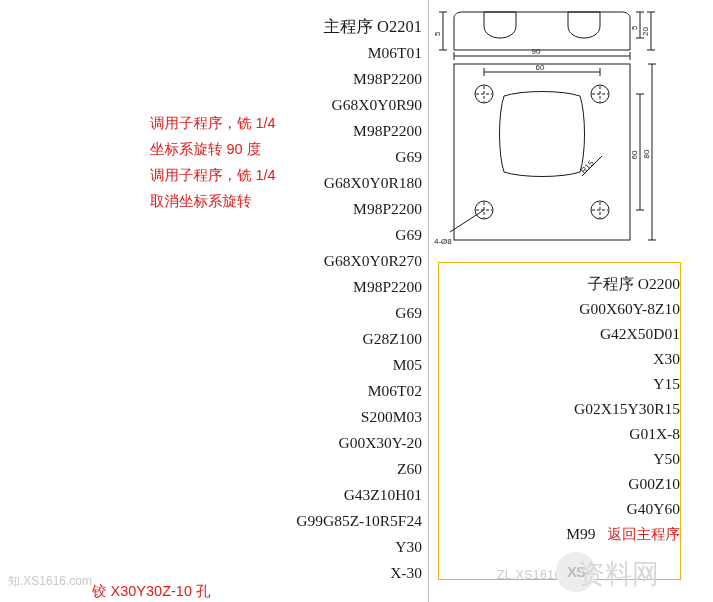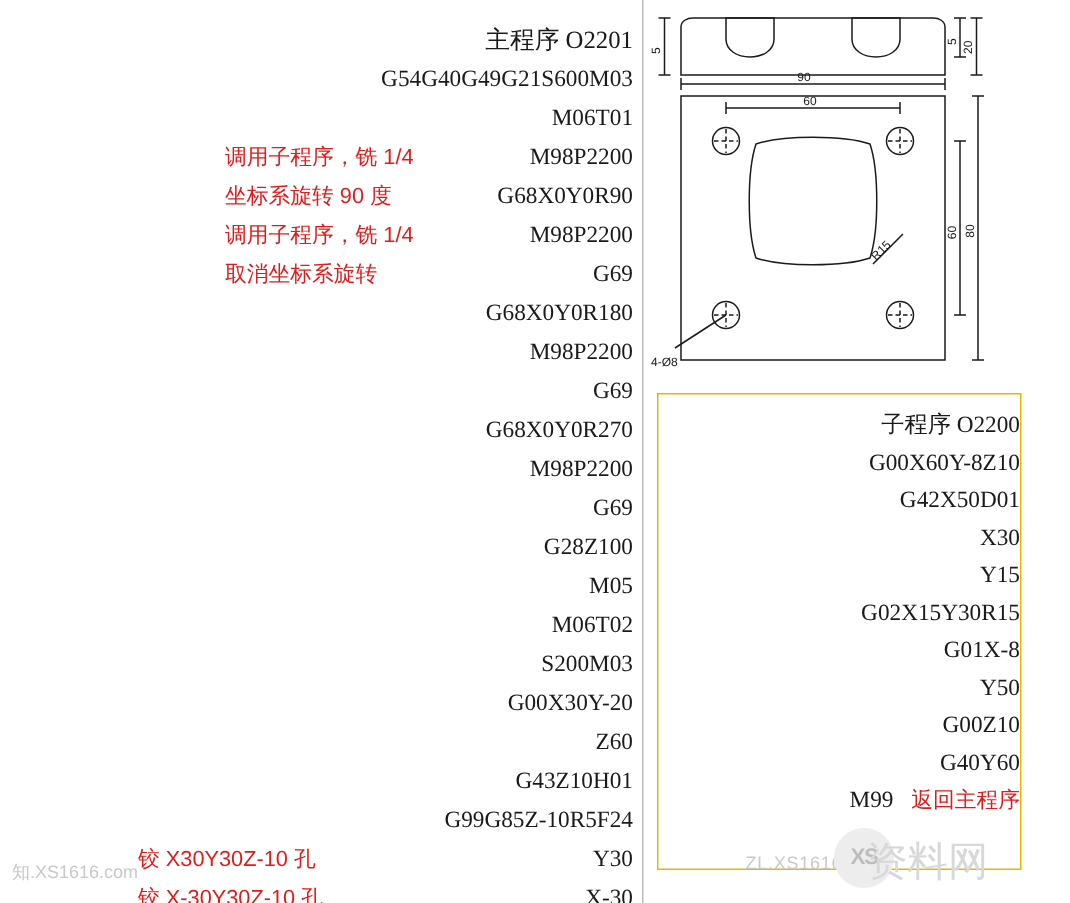--- a/index.html
+++ b/index.html
@@ -36,20 +36,21 @@
   }
   .code-line .code {
     display: inline-block;
   }
   .code-line .note {
     position: absolute;
     color: #e01b1b;
     font-size: 14.5px;
     font-family: "Liberation Sans", sans-serif;
     white-space: nowrap;
+    margin-top: 44px;
   }
   .title-line {
     font-size: 16.5px;
   }
 
   
   #sub-program {
     position: absolute;
     left: 438px;
     top: 262px;
@@ -142,23 +143,20 @@
 <div id="page">
 
   <div id="divider"></div>
 
   <div id="main-program">
     <div class="code-line title-line">
       <span class="code">主程序 O2201</span>
     </div>
 
     <div class="code-line">
-      <span class="code">G54G40G49G21S600M03</span>
-    </div>
-    <div class="code-line">
       <span class="code">M06T01</span>
     </div>
     <div class="code-line">
       <span class="code">M98P2200</span>
       <span class="note" style="left:128px">调用子程序，铣 1/4</span>
     </div>
     <div class="code-line">
       <span class="code">G68X0Y0R90</span>
       <span class="note" style="left:128px">坐标系旋转 90 度</span>
     </div>

